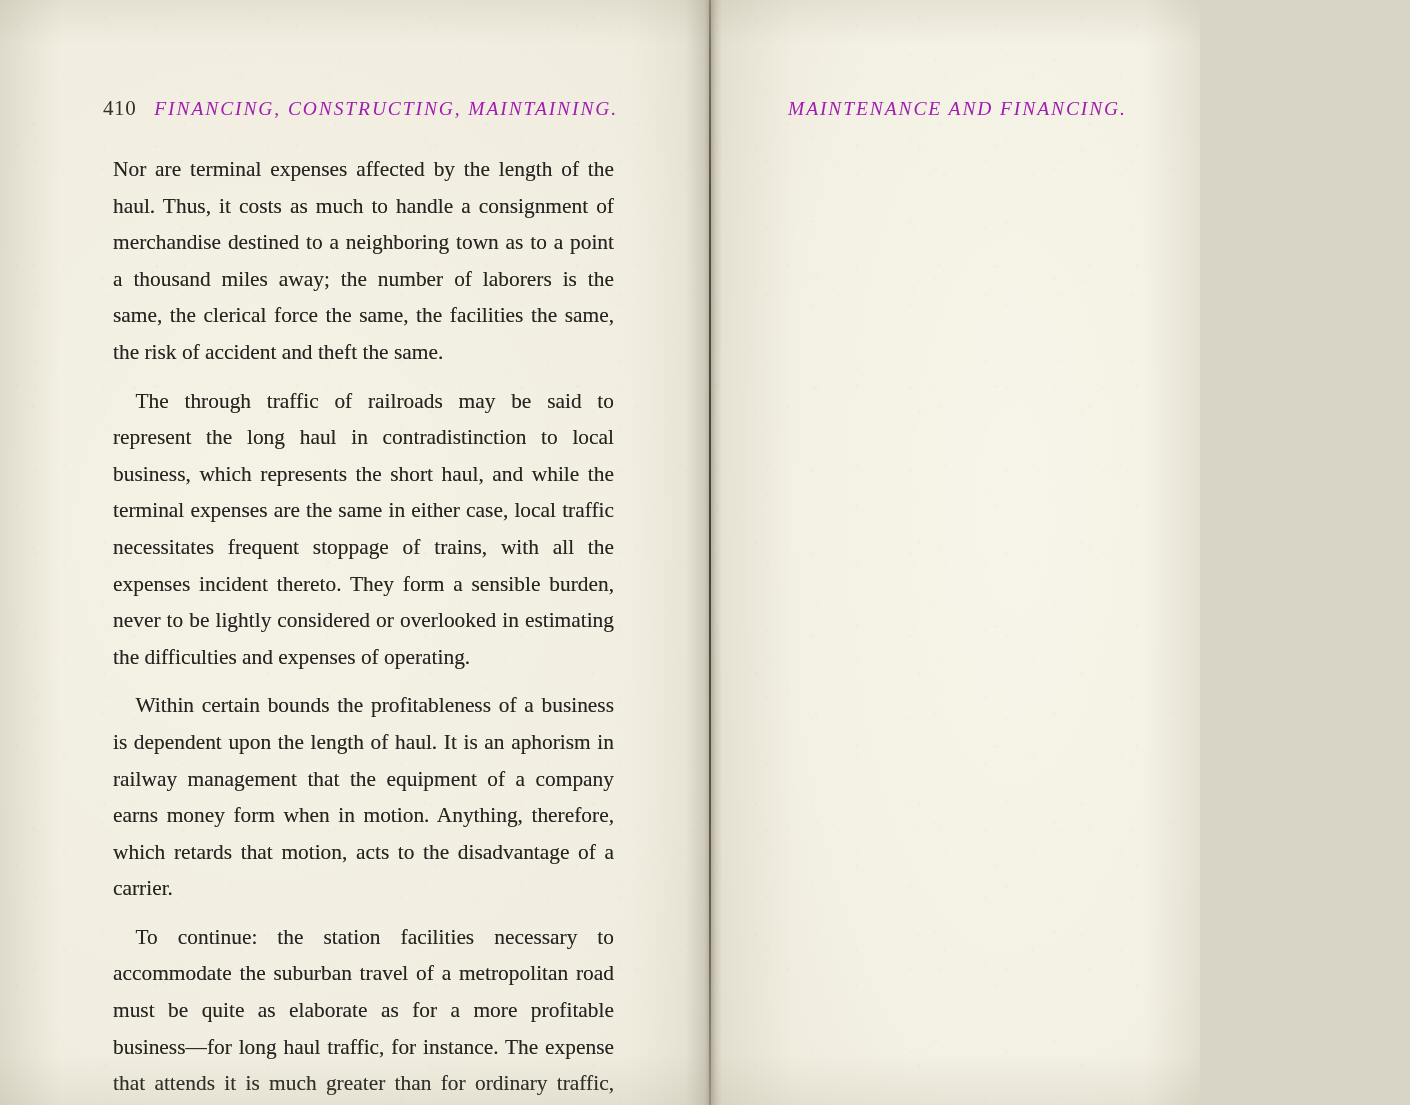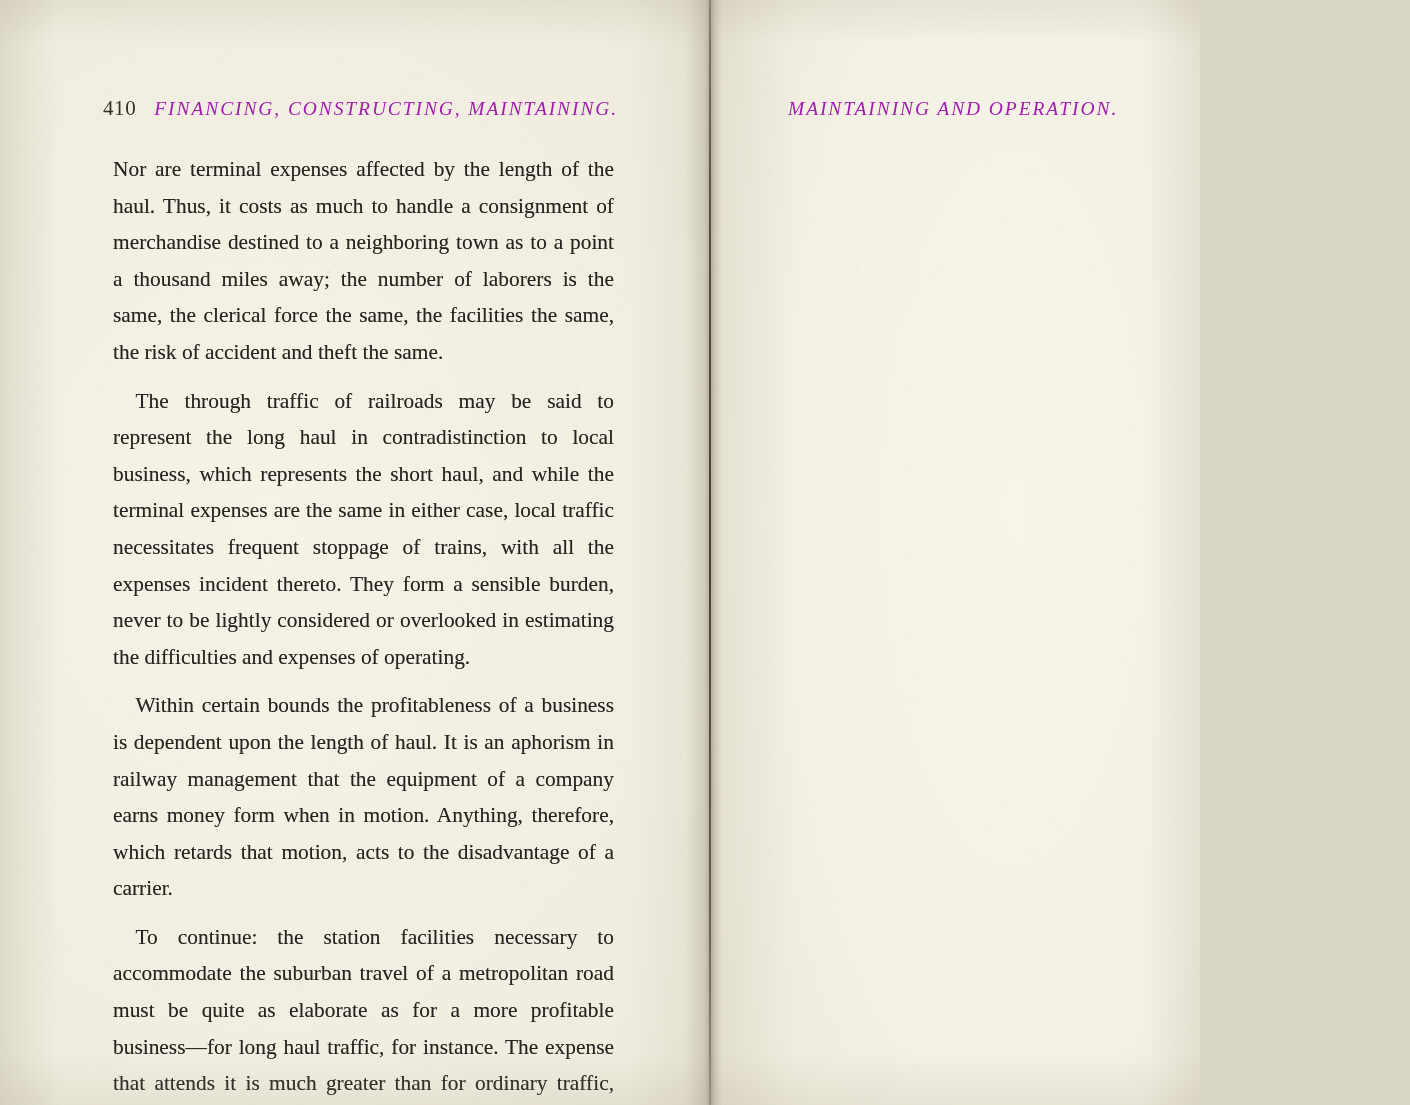--- a/index.html
+++ b/index.html
@@ -204,21 +204,21 @@
         <p>Nor are terminal expenses affected by the length of the haul.  Thus, it costs as much to handle a consignment of merchandise destined to a neighboring town as to a point a thousand miles away; the number of laborers is the same, the clerical force the same, the facilities the same, the risk of accident and theft the same.</p>
         <p class="indent">The through traffic of railroads may be said to represent the long haul in contradistinction to local business, which represents the short haul, and while the terminal expenses are the same in either case, local traffic necessitates frequent stoppage of trains, with all the expenses incident thereto.  They form a sensible burden, never to be lightly considered or overlooked in estimating the difficulties and expenses of operating.</p>
         <p class="indent">Within certain bounds the profitableness of a business is dependent upon the length of haul. It is an aphorism in railway management that the equipment of a company earns money form when in motion.  Anything, therefore, which retards that motion, acts to the disadvantage of a carrier.</p>
         <p class="indent justify-last">To continue: the station facilities necessary to accommodate the suburban travel of a metropolitan road must be quite as elaborate as for a more profitable business—for long haul traffic, for instance.  The expense that attends it is much greater than for ordinary traffic, because it is fixed in cities or their immediate neighborhood, where values have reached the highest point.  This business, instead of paying a higher</p>
       </div>
     </div>
 
     <div class="page page-right">
 
       <div class="running-head rh-right">
-        <span class="rh-title">MAINTAINING AND OPERATION.</span>
+        <span class="rh-title">MAINTENANCE AND FINANCING.</span>
         <span class="folio">411</span>
       </div>
 
     </div>
 
   </div>
 
   <div class="gutter-shadow"></div>
   <div class="gutter-line-soft"></div>
   <div class="gutter-line"></div>

